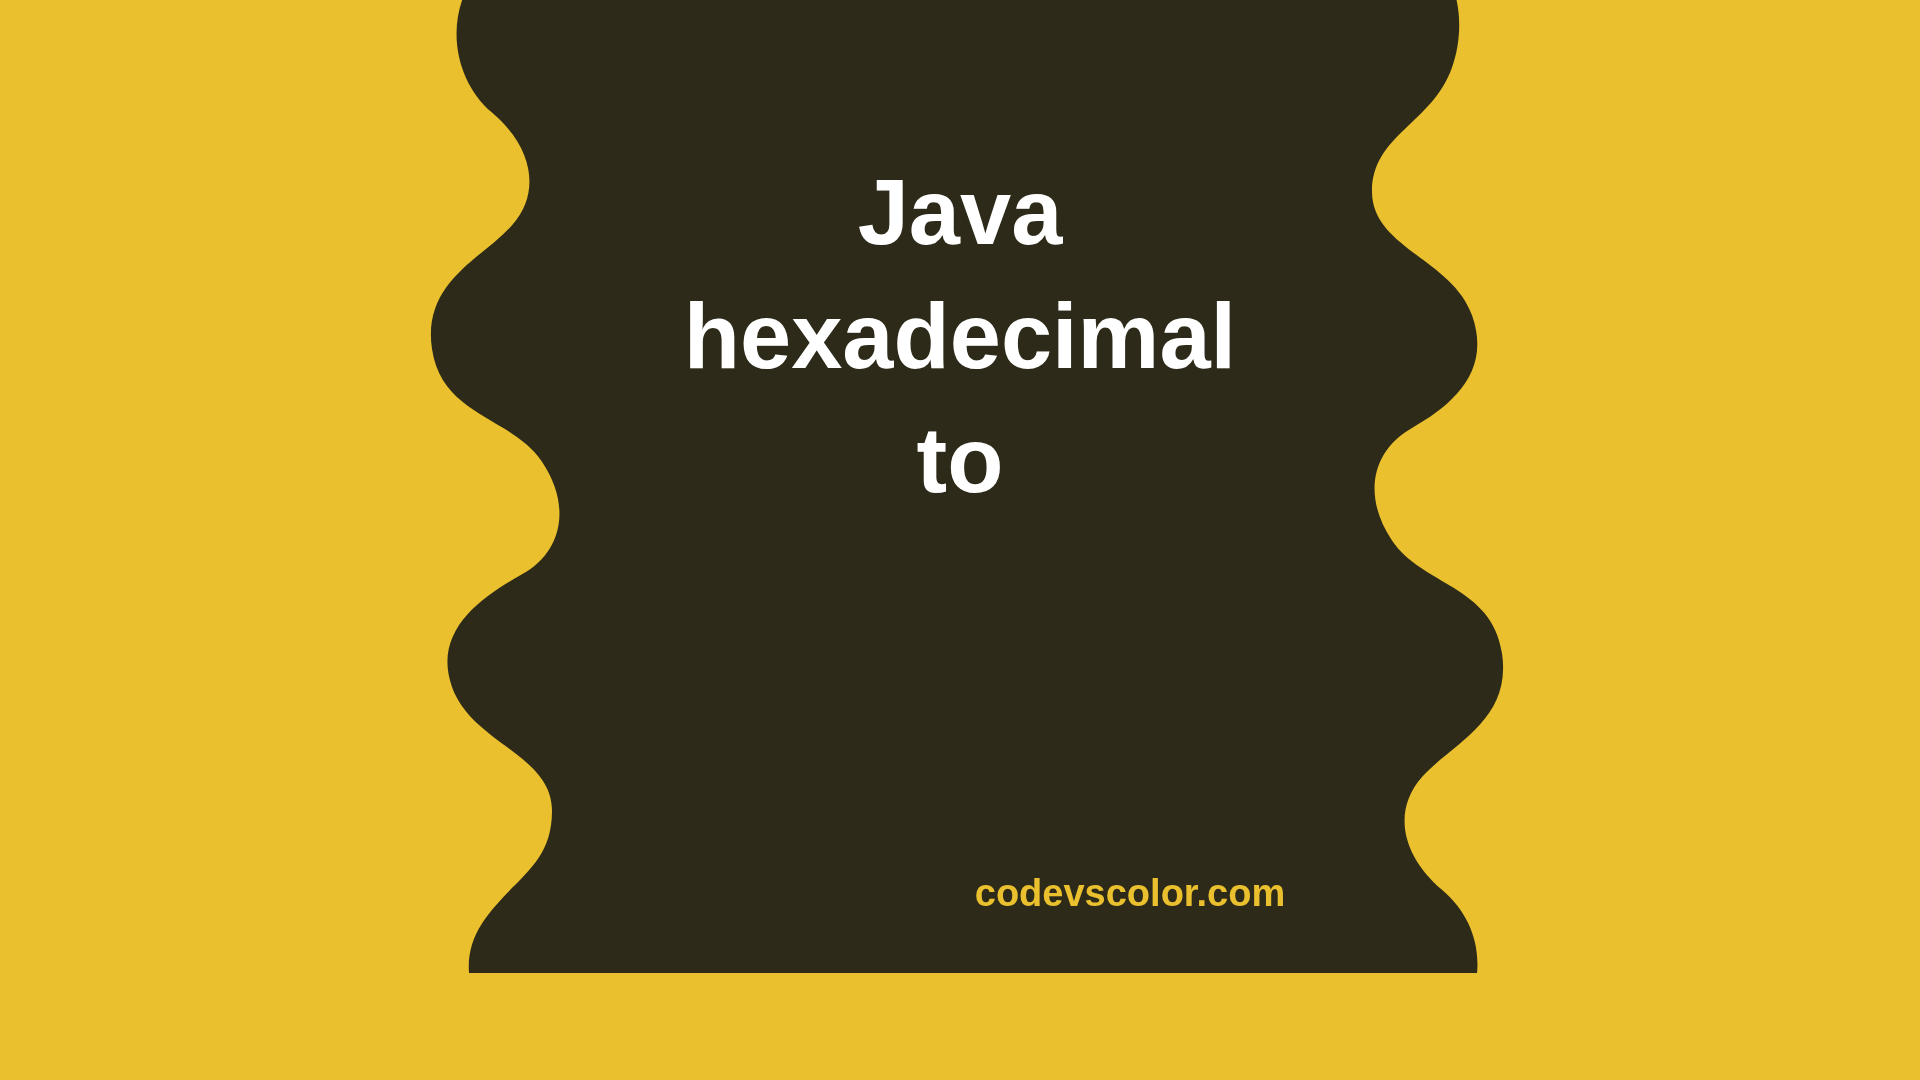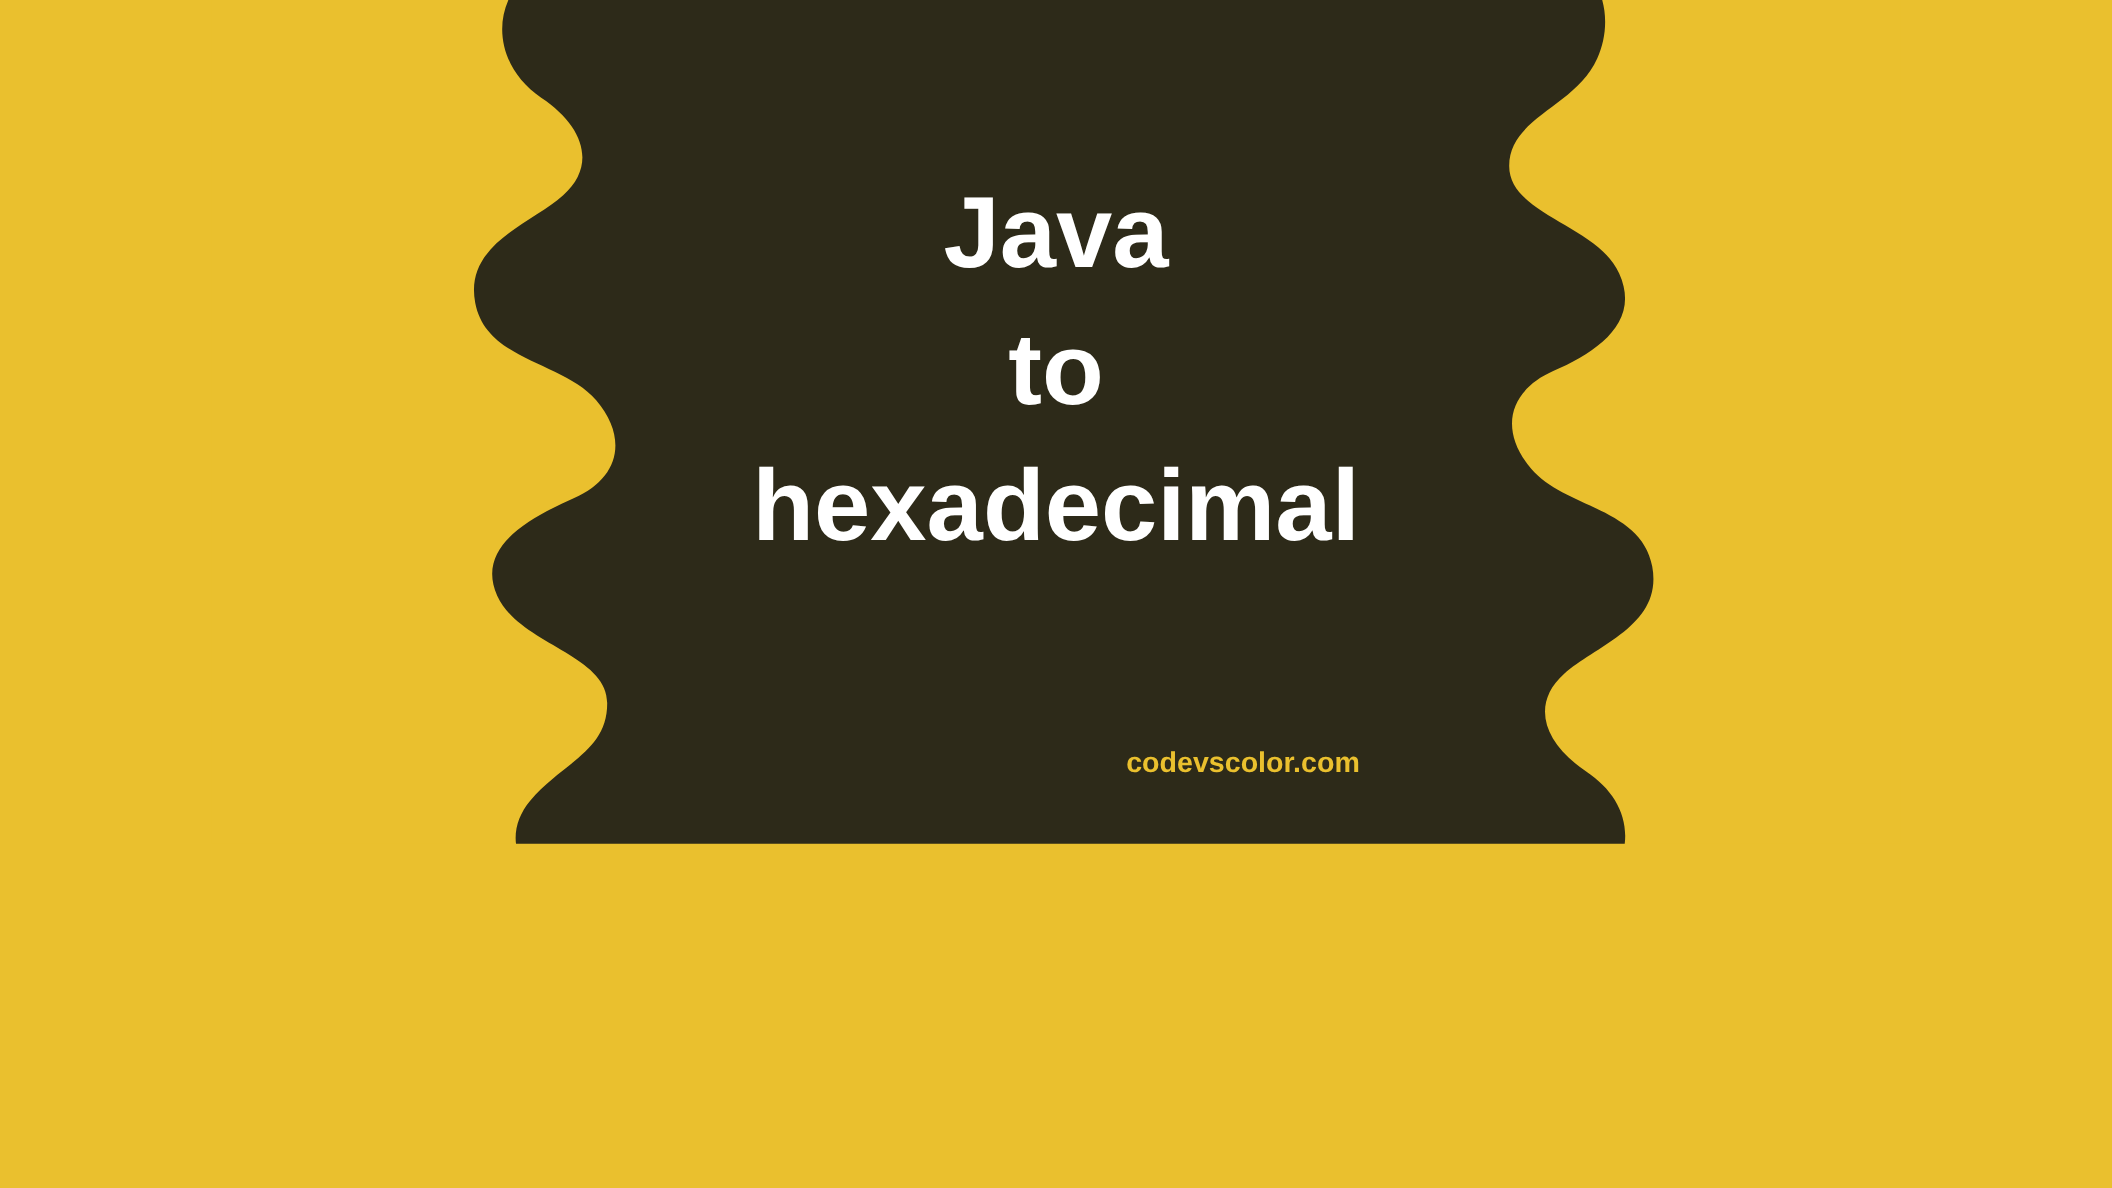--- a/index.html
+++ b/index.html
@@ -18,21 +18,21 @@
       width: 1920px;
       height: 1080px;
       position: relative;
     }
     .banner {
       position: absolute;
       top: 0;
       left: 50%;
       transform: translateX(-50%);
       width: 1536px;
-      height: 767px;
+      height: 973px;
     }
     .banner svg {
       position: absolute;
       top: 0;
       left: 0;
       width: 100%;
       height: 100%;
     }
     .title {
       position: absolute;
@@ -45,21 +45,21 @@
       font-weight: 700;
       line-height: 1.35;
     }
     .website {
       position: absolute;
       bottom: 58px;
       left: 0;
       width: 100%;
       text-align: center;
       padding-left: 340px;
-      font-size: 26px;
+      font-size: 38px;
       font-weight: 700;
     }
   </style>
 </head>
 <body>
 
 <div class="canvas" style="background: rgb(234, 192, 46);">
   <div class="banner">
     <svg viewBox="0 0 1536 864" preserveAspectRatio="none">
       <rect x="0" y="0" width="1536" height="864" fill="#eac02e"></rect>
@@ -87,19 +87,19 @@
         C 230 250 290 230 320 200
         C 350 170 340 130 300 100
         C 260 70 250 10 290 -30
         C 310 -50 330 -60 360 -60
         Z
       "></path>
     </svg>
 
     <div class="title" style="color: rgb(255, 255, 255);">
       <div>Java</div>
+      <div>hexadecimal</div>
       <div>to</div>
-      <div>hexadecimal</div>
     </div>
 
     <div class="website" id="website-el" style="color: rgb(234, 192, 46);">codevscolor.com</div>
   </div>
 </div>
 
 </body></html>

